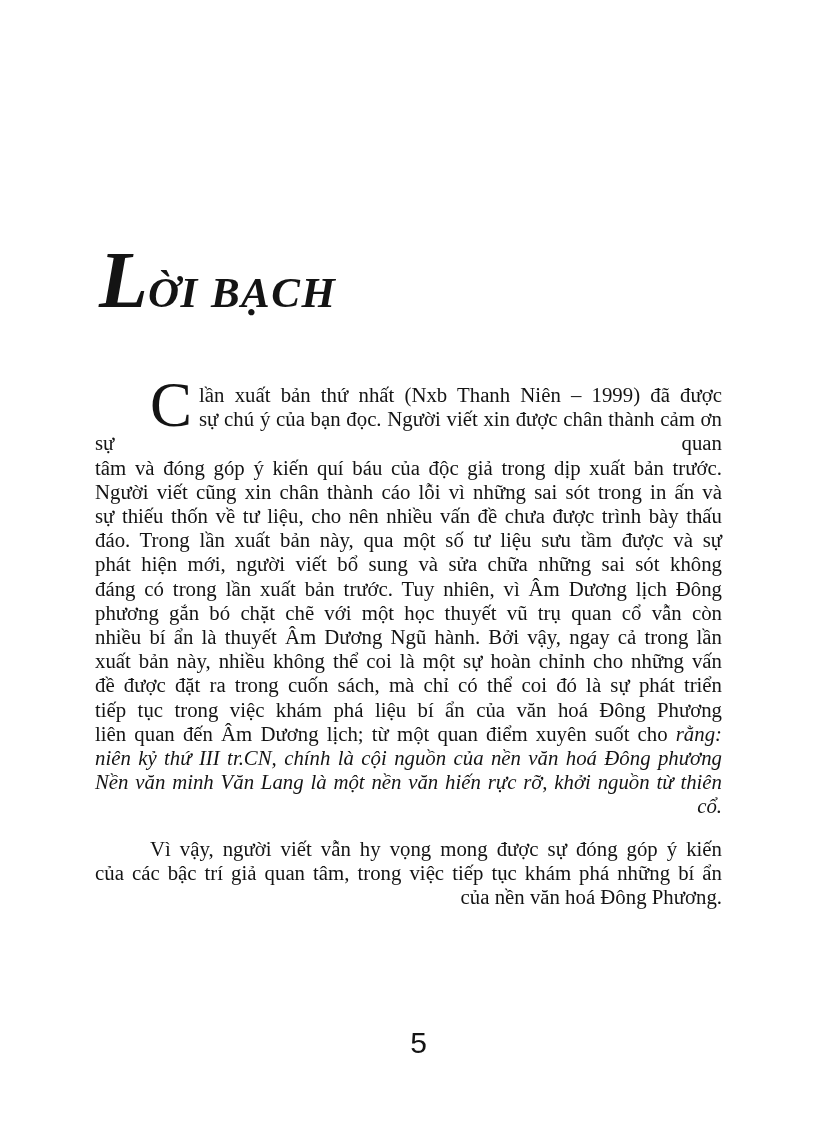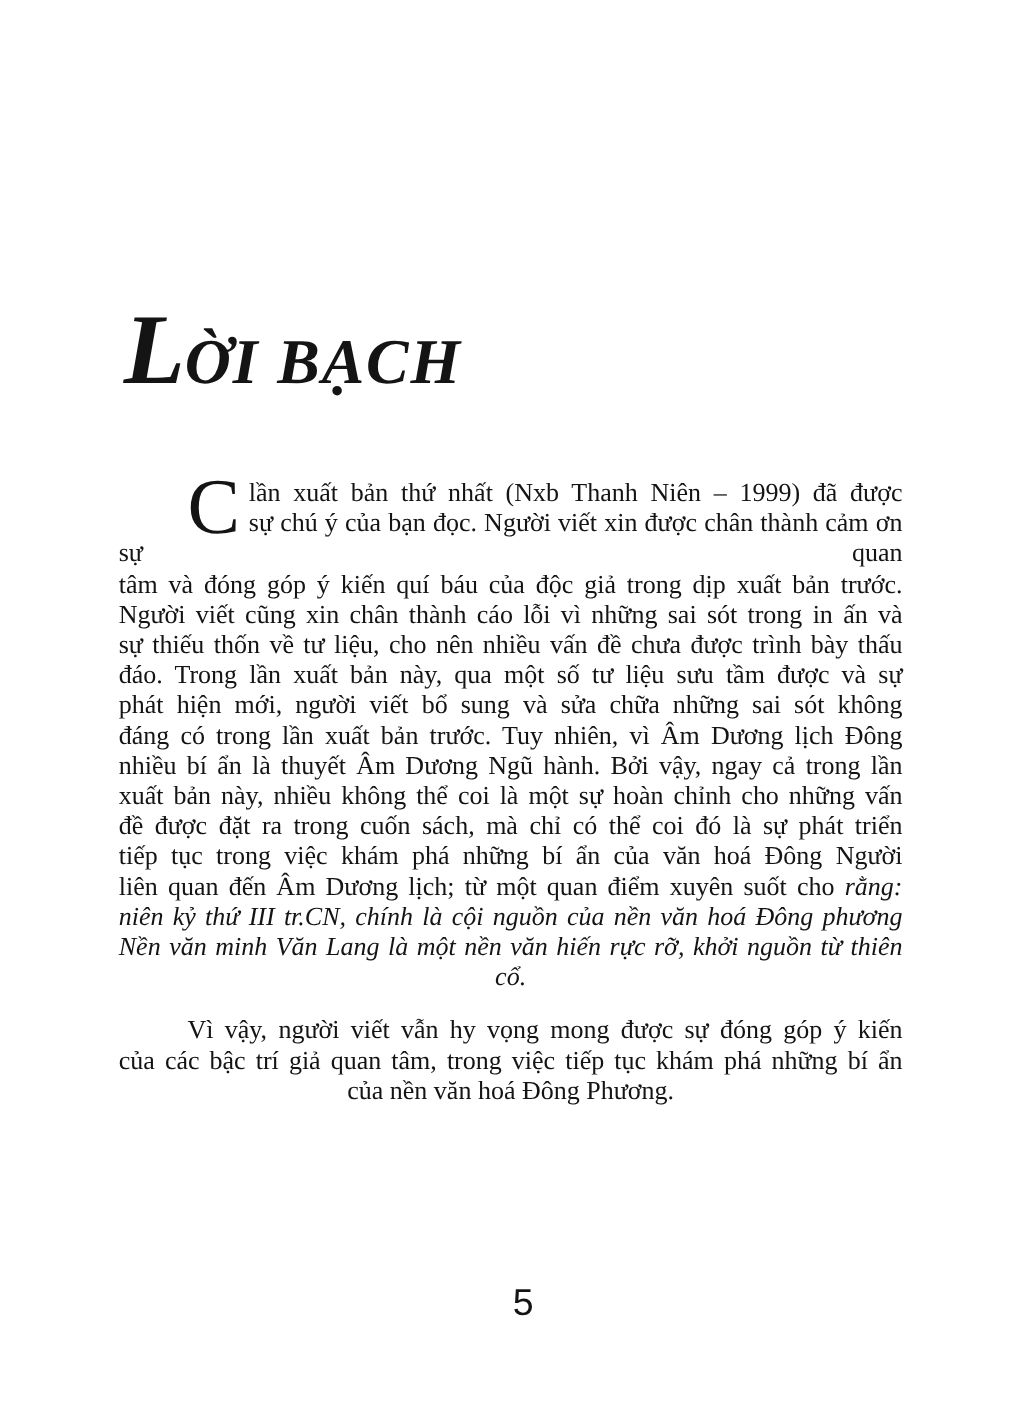--- a/index.html
+++ b/index.html
@@ -24,21 +24,21 @@
     font-weight: bold;
     font-style: italic;
     line-height: 80px;
     white-space: nowrap;
     color: #141414;
   }
   .title-initial {
     font-size: 80px;
   }
   .title-rest {
-    font-size: 51px;
+    font-size: 43px;
     letter-spacing: 1.5px;
     text-align: center;
   }
   .body-text {
     position: absolute;
     left: 95px;
     top: 383px;
     width: 627px;
     font-size: 20.8px;
     line-height: 24.2px;
@@ -51,21 +51,21 @@
     line-height: 45px;
     height: 48px;
     margin-left: 55px;
     margin-right: 7px;
   }
   .line {
     text-align: justify;
     text-align-last: justify;
   }
   .line.no-just {
-    text-align: center;
+    text-align: right;
     text-align-last: auto;
   }
   .line.first-indent {
     text-indent: 55px;
   }
   .it { font-style: italic; }
   .folio {
     position: absolute;
     left: 95px;
     top: 1028px;
@@ -87,24 +87,25 @@
       <div class="para">
         <span class="dropcap">C</span>
         <div class="line"><span>lần xuất bản thứ nhất (Nxb Thanh Niên – 1999) đã được</span></div>
         <div class="line"><span>sự chú ý của bạn đọc. Người viết xin được chân thành cảm ơn sự quan</span></div>
         <div class="line"><span>tâm và đóng góp ý kiến quí báu của độc giả trong dịp xuất bản trước.</span></div>
         <div class="line"><span>Người viết cũng xin chân thành cáo lỗi vì những sai sót trong in ấn và</span></div>
         <div class="line"><span>sự thiếu thốn về tư liệu, cho nên nhiều vấn đề chưa được trình bày thấu</span></div>
         <div class="line"><span>đáo. Trong lần xuất bản này, qua một số tư liệu sưu tầm được và sự</span></div>
         <div class="line"><span>phát hiện mới, người viết bổ sung và sửa chữa những sai sót không</span></div>
         <div class="line"><span>đáng có trong lần xuất bản trước. Tuy nhiên, vì Âm Dương lịch Đông</span></div>
+        <div class="line"><span>phương gắn bó chặt chẽ với một học thuyết vũ trụ quan cổ vẫn còn</span></div>
         <div class="line"><span>nhiều bí ẩn là thuyết Âm Dương Ngũ hành. Bởi vậy, ngay cả trong lần</span></div>
         <div class="line"><span>xuất bản này, nhiều không thể coi là một sự hoàn chỉnh cho những vấn</span></div>
         <div class="line"><span>đề được đặt ra trong cuốn sách, mà chỉ có thể coi đó là sự phát triển</span></div>
-        <div class="line"><span>tiếp tục trong việc khám phá những bí ẩn của văn hoá Đông Người</span></div>
+        <div class="line"><span>tiếp tục trong việc khám phá liệu bí ẩn của văn hoá Đông Phương</span></div>
         <div class="line"><span>liên quan đến Âm Dương lịch; từ một quan điểm xuyên suốt cho </span><span class="it">rằng:</span></div>
         <div class="line"><span class="it">niên kỷ thứ III tr.CN, chính là cội nguồn của nền văn hoá Đông phương</span></div>
         <div class="line"><span class="it">Nền văn minh Văn Lang là một nền văn hiến rực rỡ, khởi nguồn từ thiên</span></div>
         <div class="line no-just"><span class="it">cổ.</span></div>
       </div>
       <div class="para para-follow">
         <div class="line first-indent"><span>Vì vậy, người viết vẫn hy vọng mong được sự đóng góp ý kiến</span></div>
         <div class="line"><span>của các bậc trí giả quan tâm, trong việc tiếp tục khám phá những bí ẩn</span></div>
         <div class="line no-just"><span>của nền văn hoá Đông Phương.</span></div>
       </div>

